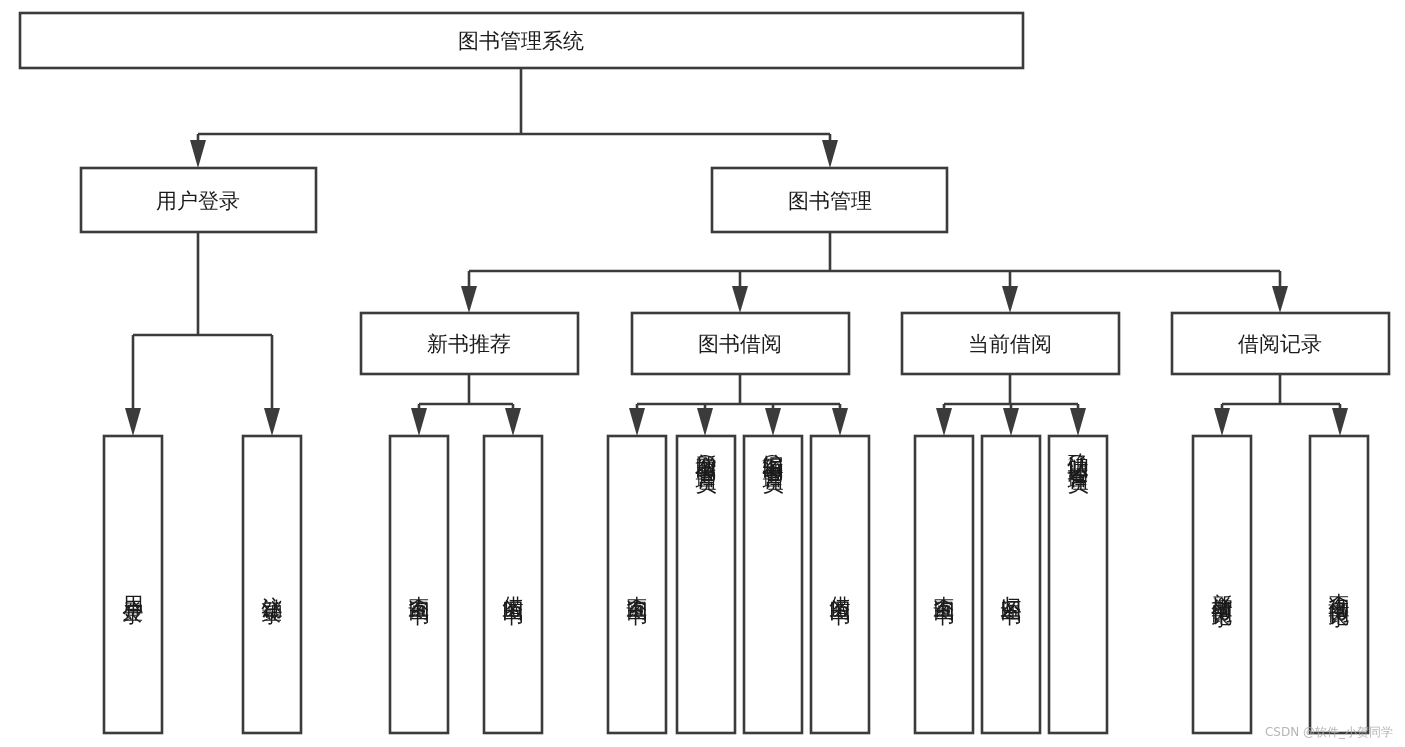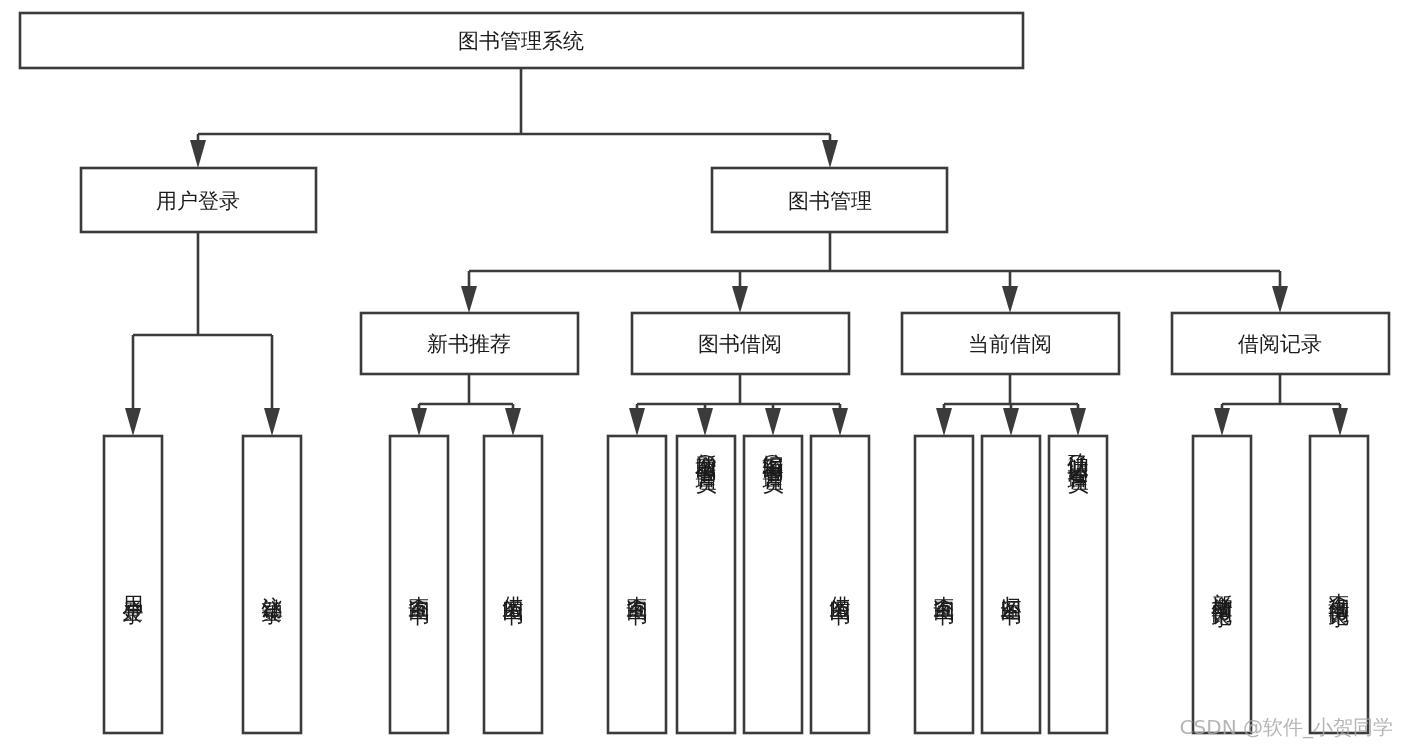--- a/index.html
+++ b/index.html
@@ -33,21 +33,21 @@
     font-size:21px;
     color:#1b1b1b;
     letter-spacing:3px;
     line-height:1.05;
     white-space:nowrap;
   }
   #watermark{
     position:absolute;
     right:12px;bottom:6px;
     font-family:"DejaVu Sans","Liberation Sans",sans-serif;
-    font-size:20px;
+    font-size:12px;
     color:#a9a9a9;
     opacity:.85;
     user-select:none;
     white-space:nowrap;
   }
 </style>
 </head>
 <body>
 
 <svg id="diagram" viewBox="0 0 1405 747" xmlns="http://www.w3.org/2000/svg">

